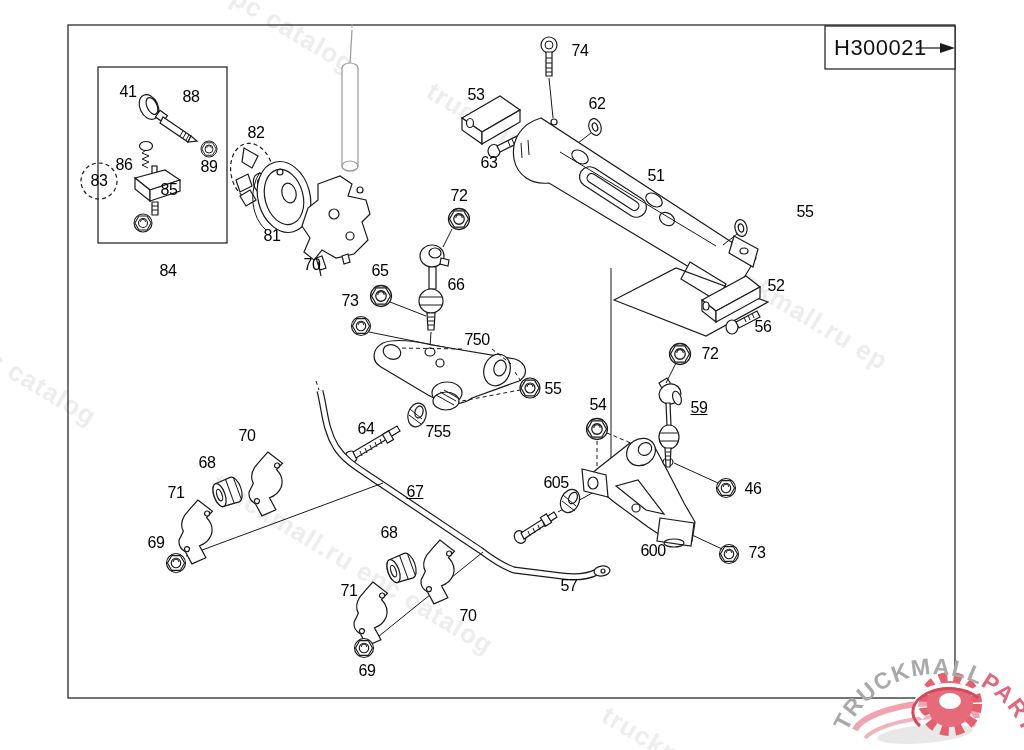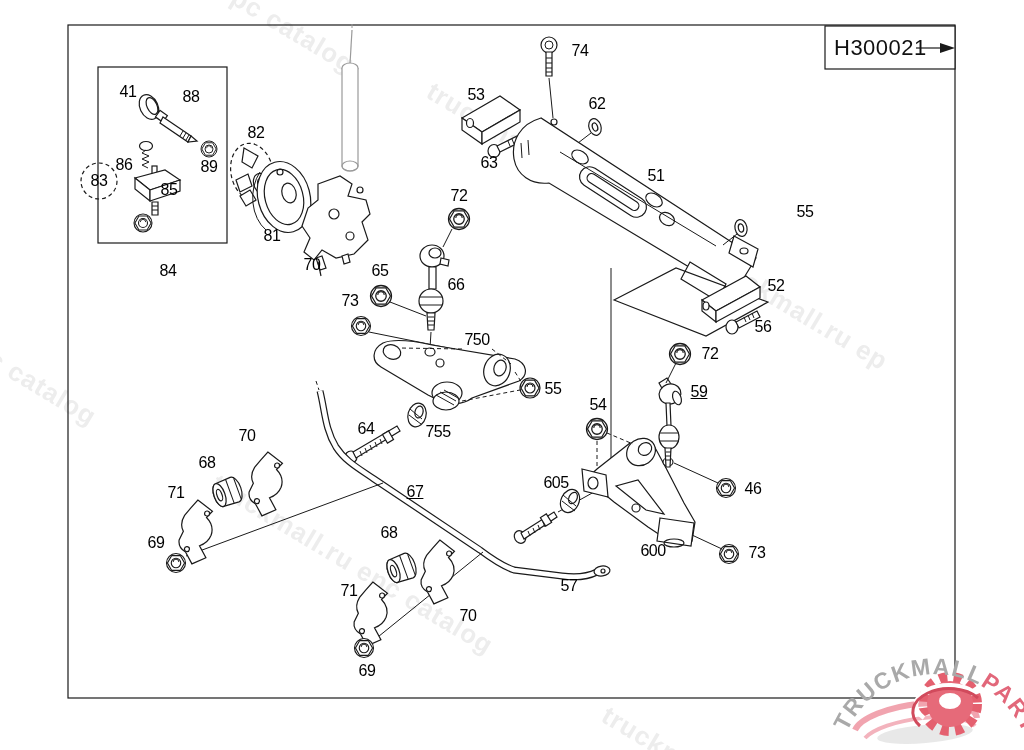--- a/index.html
+++ b/index.html
@@ -347,21 +347,21 @@
       <span class="part-label" style="left: 156px; top: 543px;">69</span>
       <span class="part-label" style="left: 415px; top: 492px; text-decoration: underline;">67</span>
       <span class="part-label" style="left: 389px; top: 533px;">68</span>
       <span class="part-label" style="left: 556px; top: 483px;">605</span>
       <span class="part-label" style="left: 569px; top: 538px; margin-top: 48px;">57</span>
       <span class="part-label" style="left: 349px; top: 591px;">71</span>
       <span class="part-label" style="left: 468px; top: 616px;">70</span>
       <span class="part-label" style="left: 367px; top: 671px;">69</span>
       <span class="part-label" style="left: 598px; top: 405px;">54</span>
       <span class="part-label" style="left: 710px; top: 354px;">72</span>
-      <span class="part-label" style="left: 699px; top: 392px; text-decoration: underline;">59</span>
+      <span class="part-label" style="left: 699px; top: 408px; text-decoration: underline;">59</span>
       <span class="part-label" style="left: 753px; top: 489px;">46</span>
       <span class="part-label" style="left: 653px; top: 551px;">600</span>
       <span class="part-label" style="left: 757px; top: 553px;">73</span>
     </div>
 
   <div id="hcode">H300021</div>
 
   <svg id="logo" viewBox="0 0 210 128">
     <ellipse cx="100" cy="112" rx="48" ry="9" fill="#d6d6d6" opacity="0.55" transform="rotate(-5 100 112)"></ellipse>
     <path d="M30 108 A 62 22 -8 0 1 152 96" stroke="#ef9aa6" stroke-width="6" fill="none" opacity="0.9"></path>

